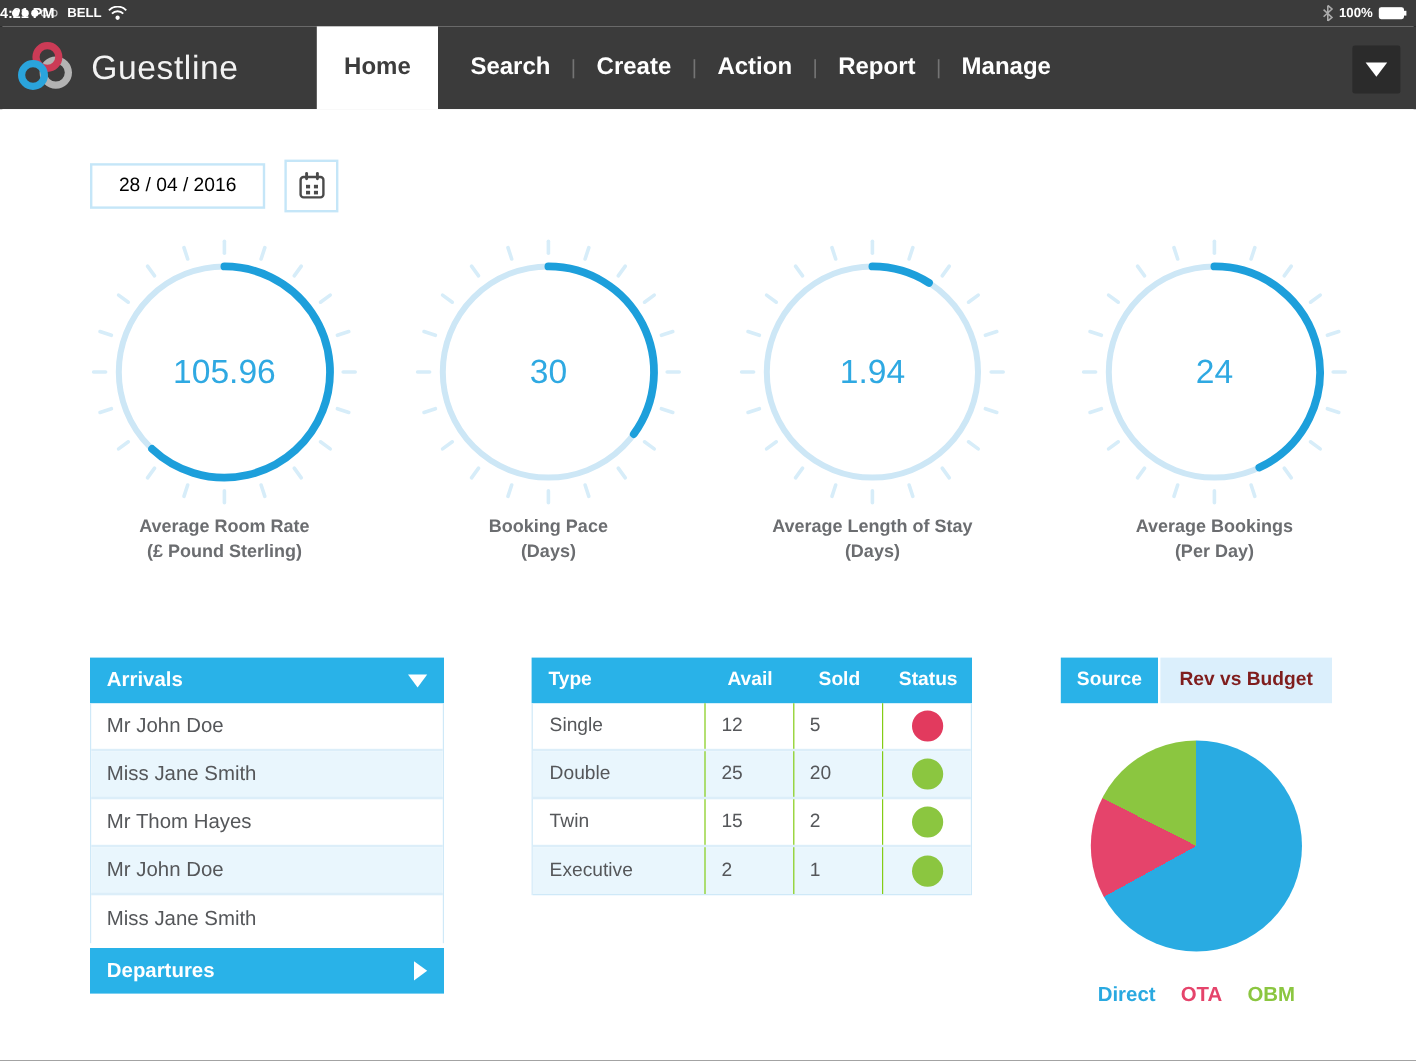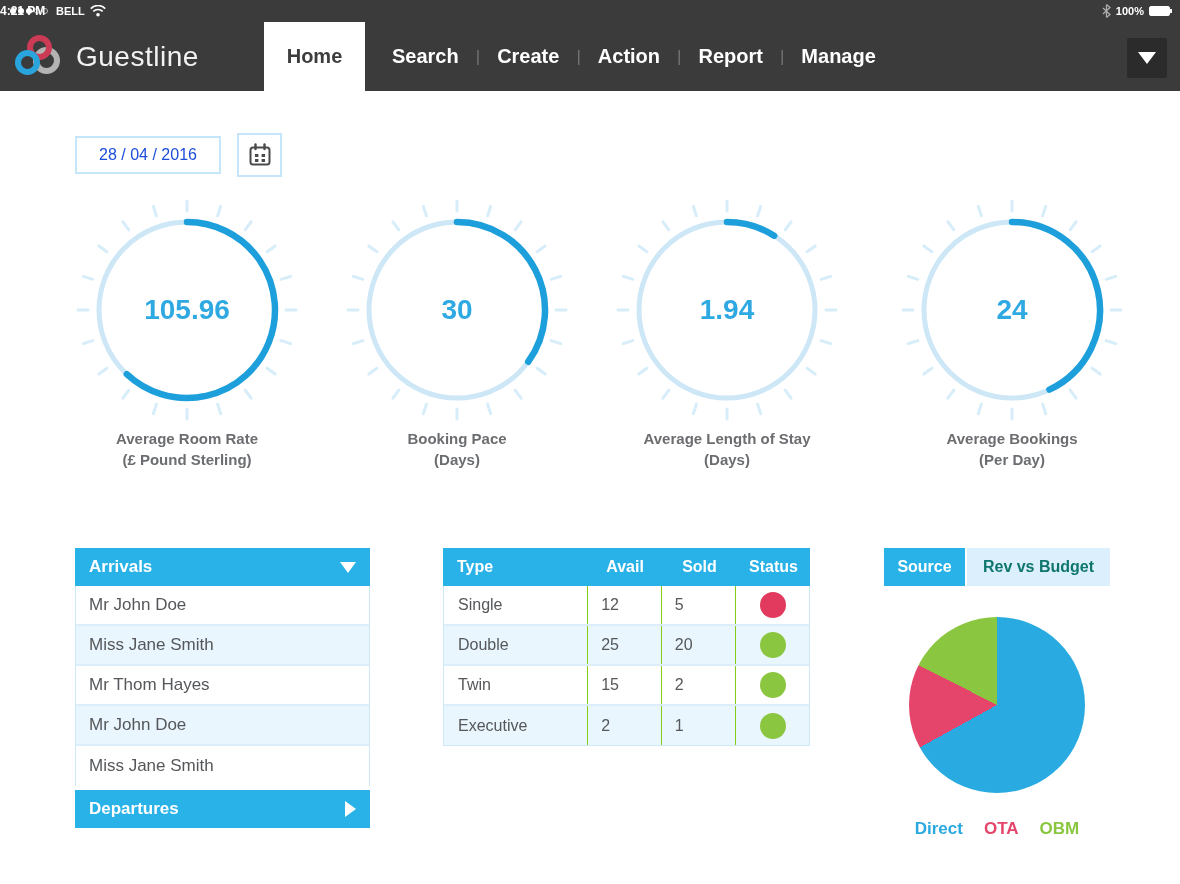--- a/index.html
+++ b/index.html
@@ -37,29 +37,29 @@
   .nav-dd { position:absolute; right:13px; top:16px; width:40px; height:40px; background:#2b2b2b;
             border:none; border-radius:2px; display:flex; align-items:center; justify-content:center; }
   .dd-tri { width:0; height:0; border-left:9px solid transparent; border-right:9px solid transparent;
             border-top:12px solid #fff; }
 
   
   .content { position:relative; height:793px; background:#fff; }
 
   .date-row { position:absolute; left:75px; top:42px; display:flex; align-items:center; gap:16px; }
   .date-box { width:146px; height:38px; border:2px solid #c5e6f8; display:flex; align-items:center;
-              justify-content:center; font-size:16px; color:#1d4ed8; background:#fff; }
+              justify-content:center; font-size:16px; color:#000000; background:#fff; }
   .cal-btn { width:45px; height:44px; border:2px solid #c5e6f8; background:#fff;
              display:flex; align-items:center; justify-content:center; }
 
   .gauge-col { position:absolute; top:101px; width:240px; text-align:center; }
   .gauge { position:relative; width:236px; height:236px; margin:0 auto; }
   .gauge-value { position:absolute; left:0; top:0; width:236px; height:236px;
                  display:flex; align-items:center; justify-content:center;
-                 font-size:28px; font-weight:bold; color:#2fa9e2; }
+                 font-size:28px; font-weight:normal; color:#2fa9e2; }
   .gauge-label { margin-top:0; font-size:15px; font-weight:bold; color:#6b6d70; line-height:21px; }
 
   .bottom-panel { position:absolute; top:457px; }
 
   
   .list-panel { left:75px; width:295px; }
   .list-head, .list-foot { height:38px; background:#29b2e8; color:#fff; font-size:17px; font-weight:bold;
                 display:flex; align-items:center; justify-content:space-between; padding:0 14px; }
   .list-foot { margin-top:4px; }
   .tri-down { width:0; height:0; border-left:8px solid transparent; border-right:8px solid transparent;
@@ -86,21 +86,21 @@
   .t-row .tc1, .t-row .tc2 { padding-left:13px; }
   .t-row .tc { border-right:1px solid #84cc16; }
   .t-row .tc3 { border-right:none; }
   .status-dot { width:26px; height:26px; border-radius:50%; }
 
   
   .pie-panel { left:884px; width:226px; }
   .pie-tabs { display:flex; gap:2px; height:38px; }
   .pie-tab { display:flex; align-items:center; justify-content:center; font-size:16px; font-weight:bold; }
   .pie-tab.active { width:81px; background:#29b2e8; color:#fff; }
-  .pie-tab.inactive { flex:1; background:#dbeffc; color:#0f766e; }
+  .pie-tab.inactive { flex:1; background:#dbeffc; color:#7f1d1d; }
   .pie { width:176px; height:176px; border-radius:50%; margin:31px auto 0; }
   .pie-legend { margin-top:26px; display:flex; justify-content:center; gap:21px;
                 font-size:17px; font-weight:bold; }
 </style>
 </head>
 <body>
 
 <div class="frame">
 
   <div class="statusbar">

